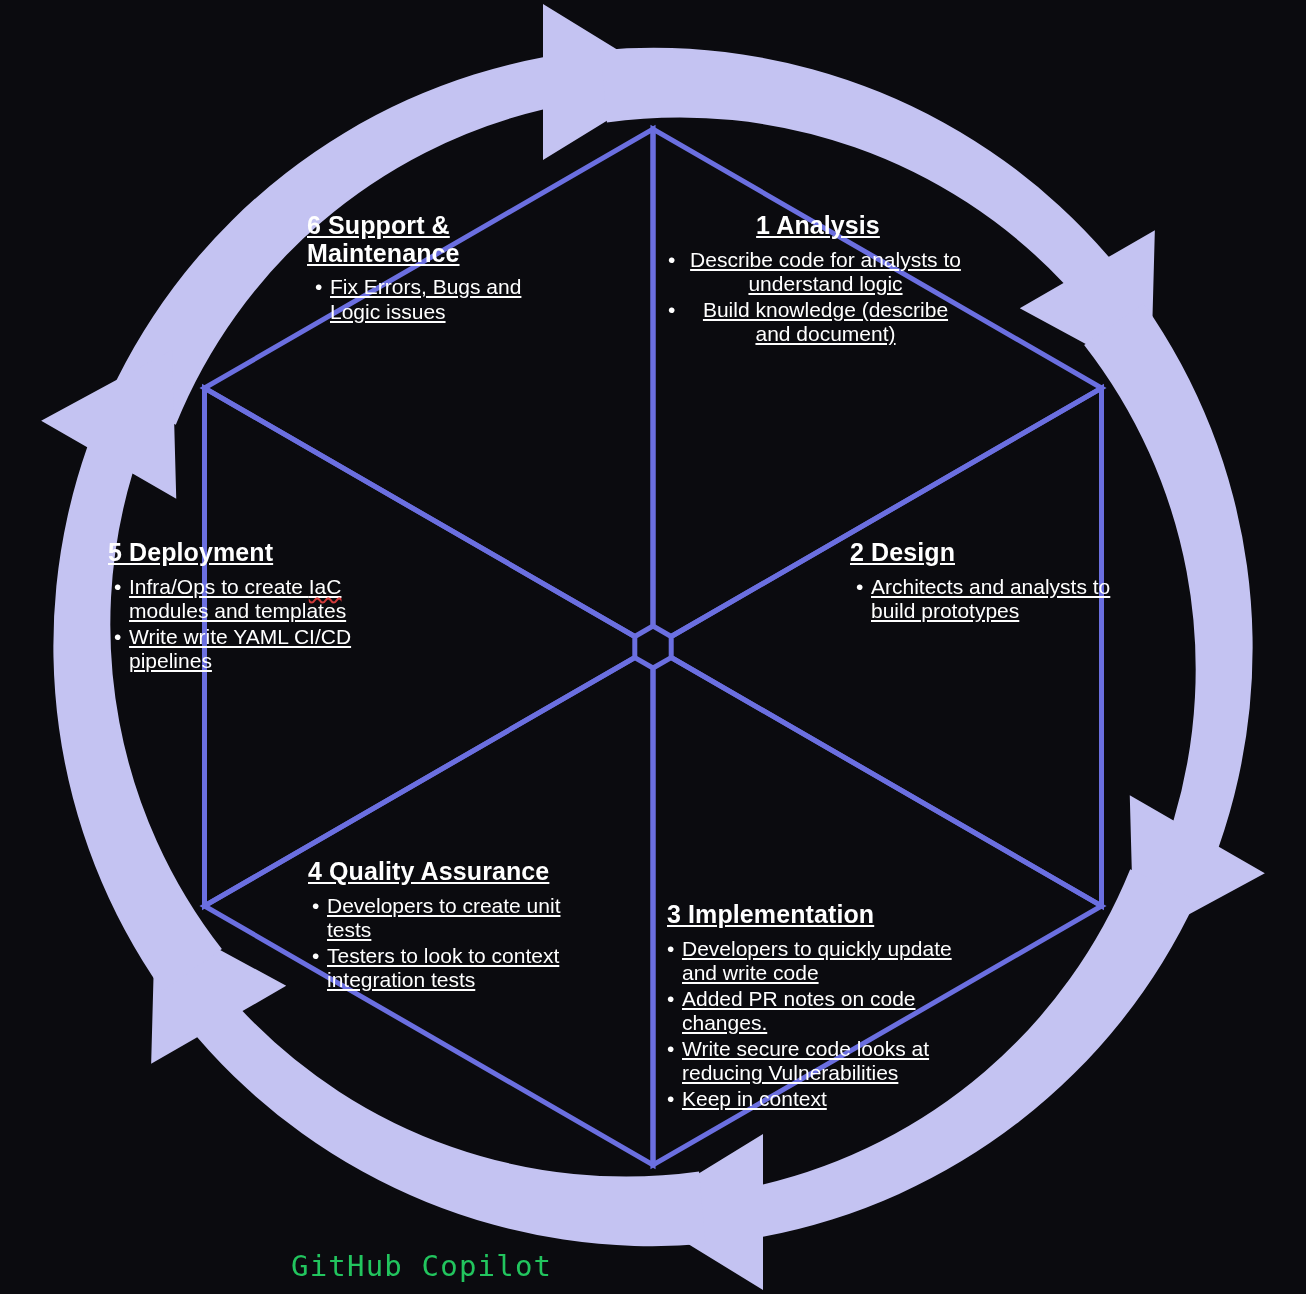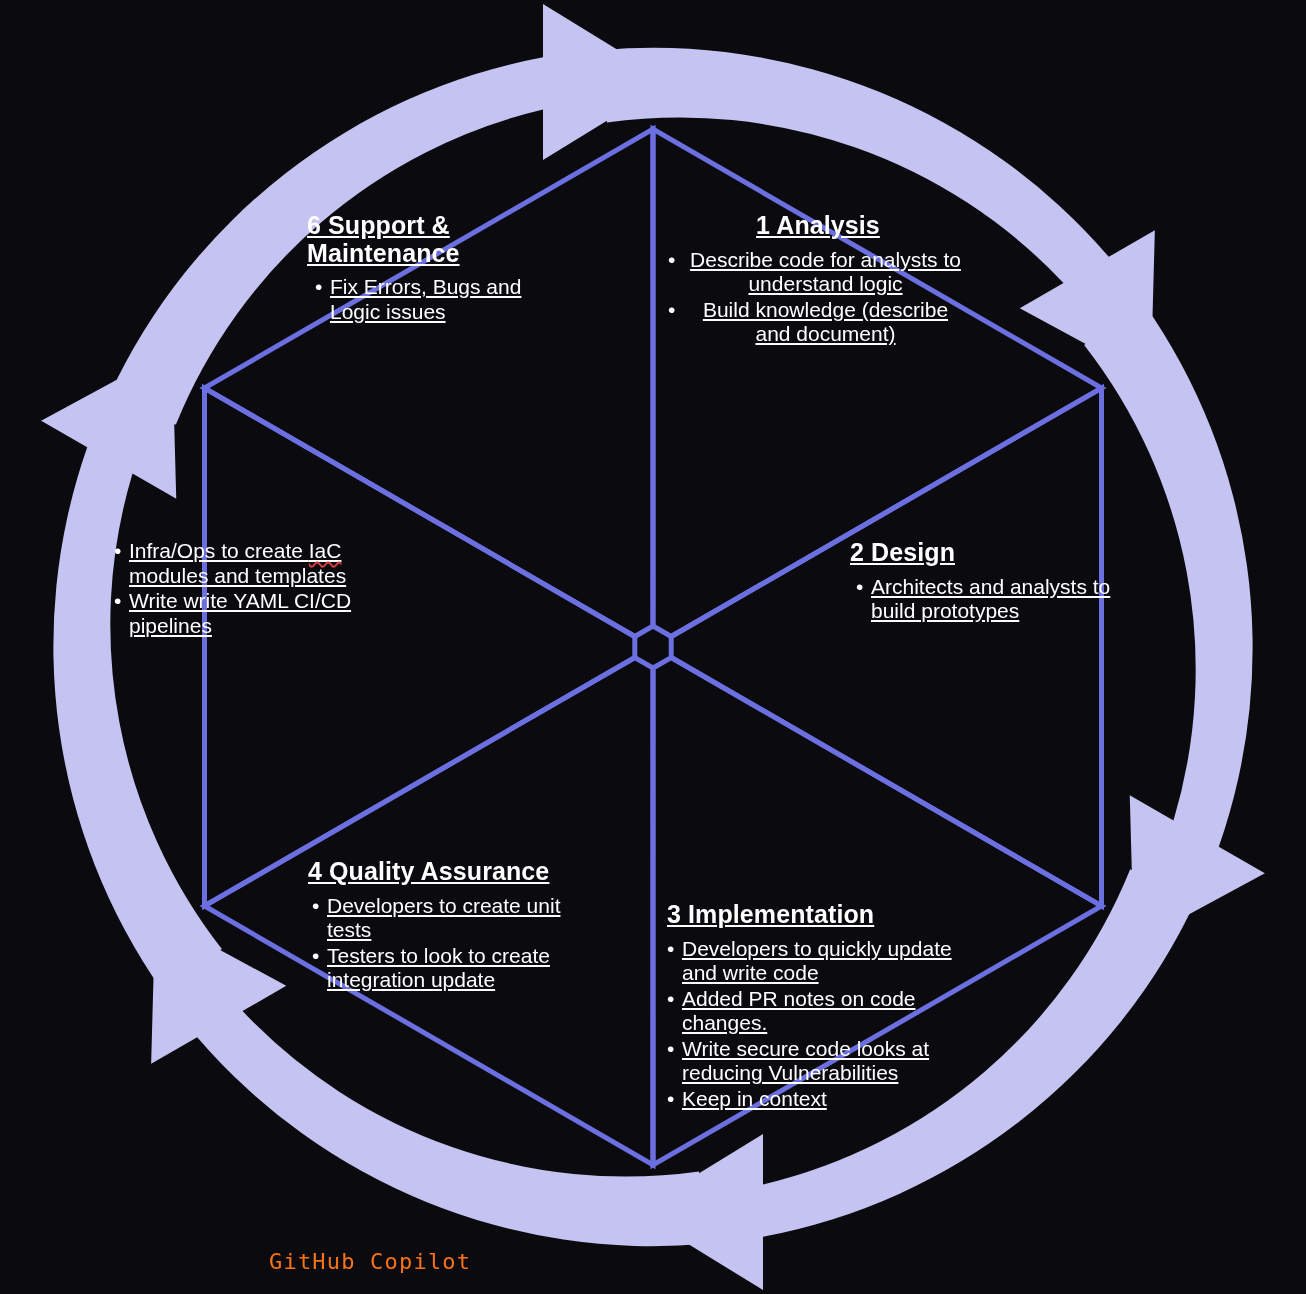--- a/index.html
+++ b/index.html
@@ -67,25 +67,25 @@
   #seg-3 { left: 667px; top: 901px; width: 295px; }
   #seg-4 { left: 308px; top: 858px; width: 260px; }
   #seg-4 .seg-list { margin-left: 4px; }
   #seg-5 { left: 108px; top: 539px; width: 260px; }
   #seg-5 .seg-list { margin-left: 6px; }
   #seg-6 { left: 307px; top: 212px; width: 270px; }
   #seg-6 .seg-list { margin-left: 8px; }
 
   #brand {
     position: absolute;
-    left: 269px;
+    left: 291px;
     top: 1249px;
     font-family: "DejaVu Sans Mono", "Liberation Mono", monospace;
-    font-size: 22px;
-    color: #f97316;
+    font-size: 29px;
+    color: #22c55e;
     letter-spacing: 1.2px;
     white-space: nowrap;
   }
 </style>
 </head>
 <body>
 
 <div id="stage">
 
   <svg id="wheel" viewBox="0 0 1306 1294" xmlns="http://www.w3.org/2000/svg">
@@ -159,25 +159,26 @@
       <li>Added PR notes on code changes.</li>
       <li>Write secure code looks at reducing Vulnerabilities</li>
       <li>Keep in context</li>
     </ul>
   </div>
 
   <div class="seg-text" id="seg-4">
     <div class="seg-title">4 Quality Assurance</div>
     <ul class="seg-list">
       <li>Developers to create unit tests</li>
-      <li>Testers to look to create integration update</li>
+      <li>Testers to look to context integration tests</li>
     </ul>
   </div>
 
   <div class="seg-text" id="seg-5">
+    <div class="seg-title">5 Deployment</div>
     <ul class="seg-list">
       <li id="seg5b1">Infra/Ops to create <span class="spell">IaC</span> modules and templates</li>
       <li>Write write YAML CI/CD pipelines</li>
     </ul>
   </div>
 
   <div class="seg-text" id="seg-6">
     <div class="seg-title">6 Support &amp; Maintenance</div>
     <ul class="seg-list">
       <li>Fix Errors, Bugs and Logic issues</li>

